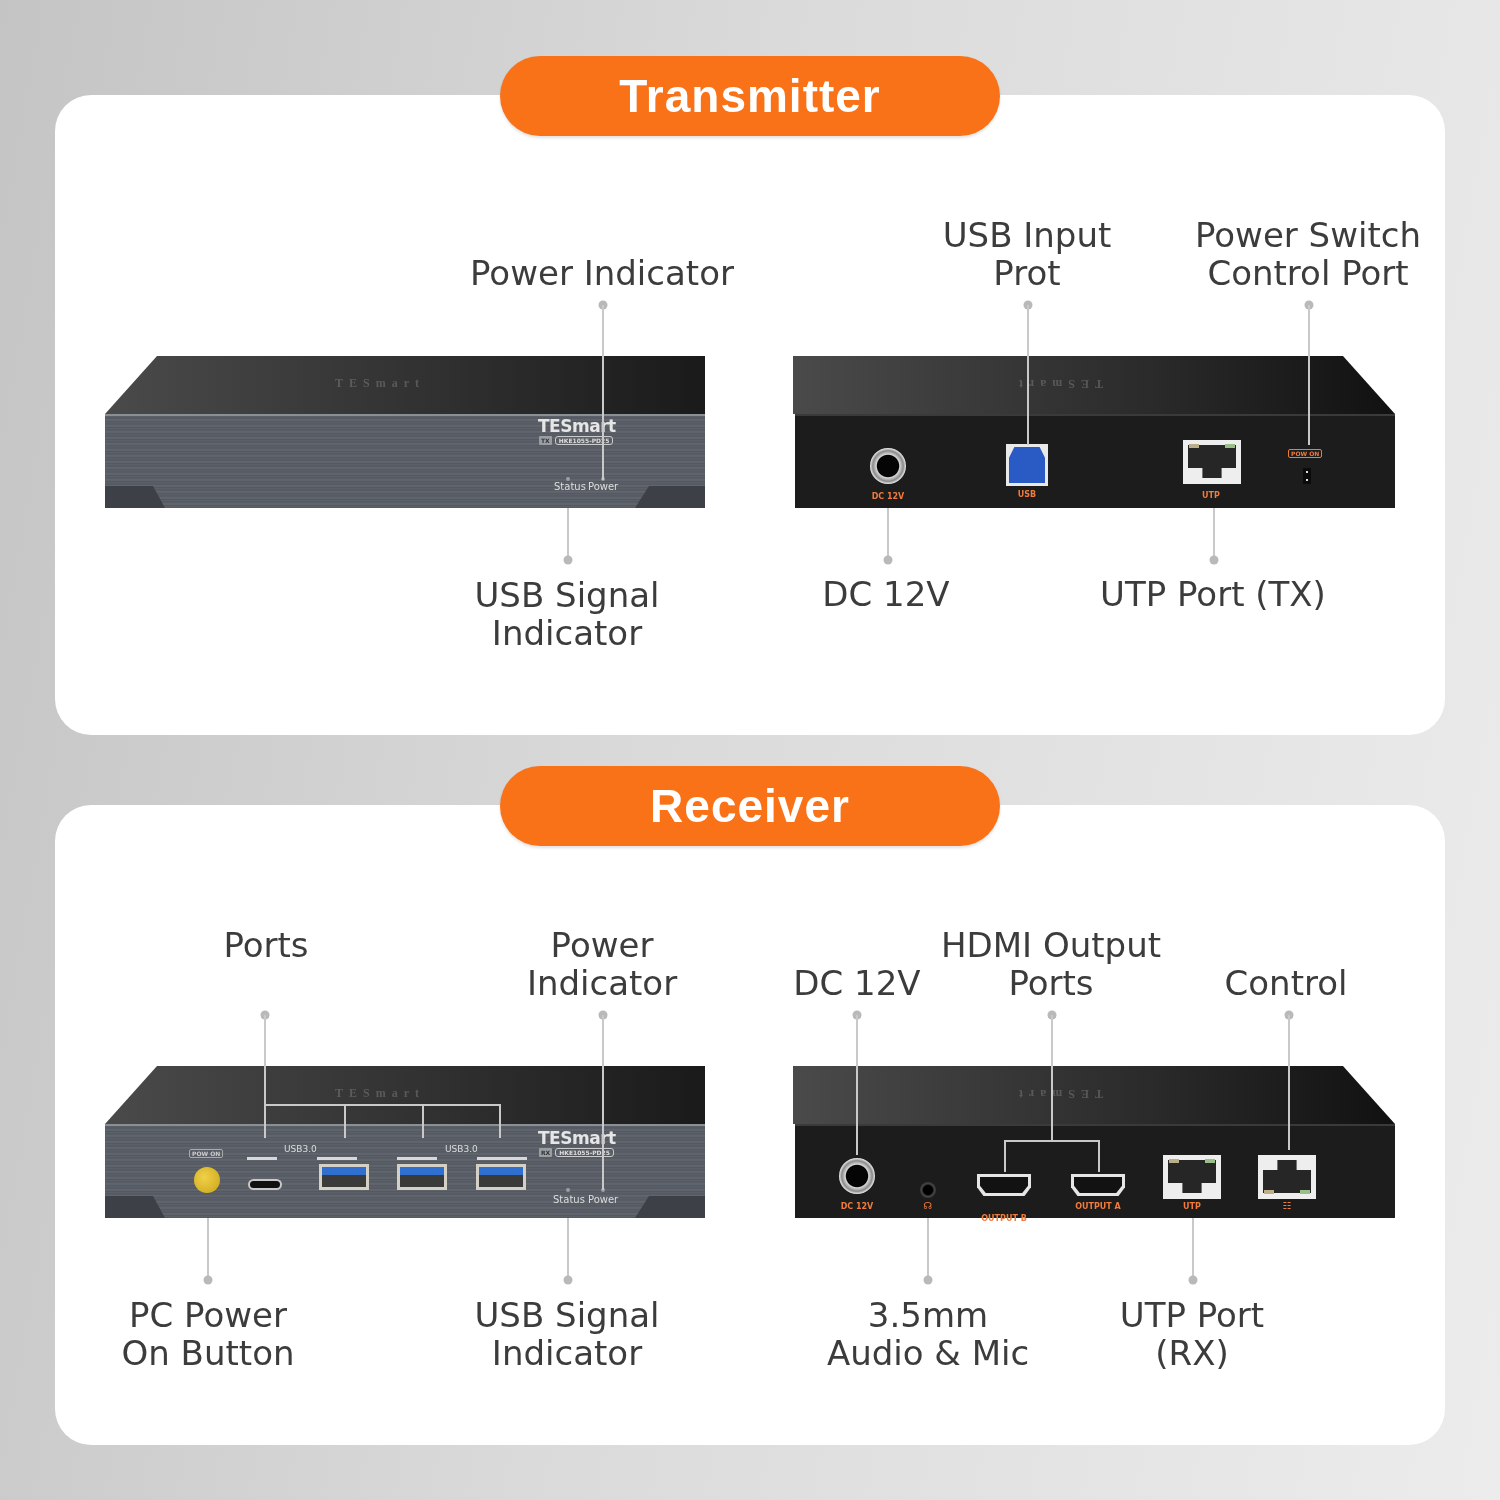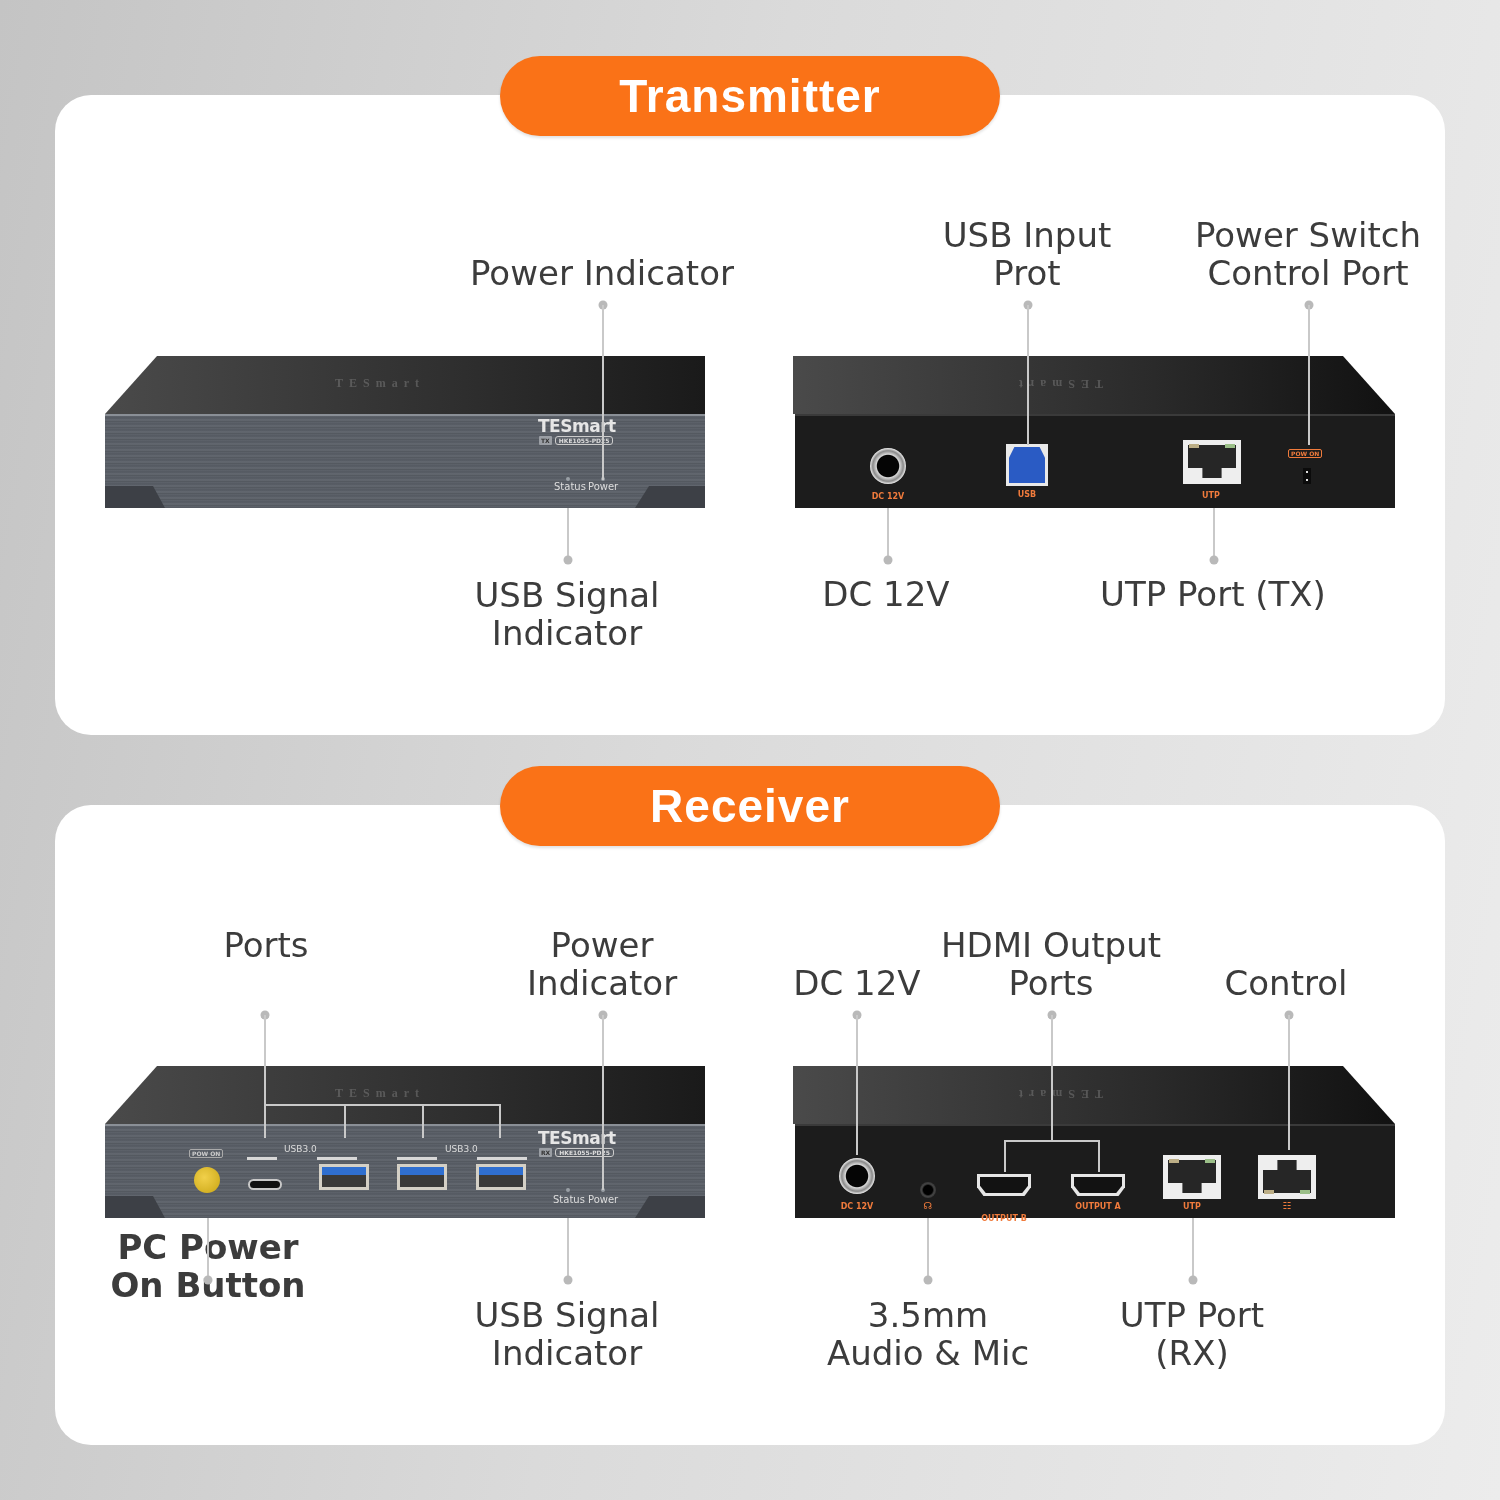--- a/index.html
+++ b/index.html
@@ -217,21 +217,21 @@
 <div class="label" style="left:857px;top:964px;">
     <span>DC 12V</span>
   </div>
 <div class="label" style="left:1051px;top:926px;">
     <span>HDMI Output</span>
     <span>Ports</span>
   </div>
 <div class="label" style="left:1286px;top:964px;">
     <span>Control</span>
   </div>
-<div class="label" style="left:208px;top:1228px;font-weight:bold;">
+<div class="label" style="left:208px;top:1296px;">
     <span>PC Power</span>
     <span>On Button</span>
   </div>
 <div class="label" style="left:567px;top:1296px;">
     <span>USB Signal</span>
     <span>Indicator</span>
   </div>
 <div class="label" style="left:928px;top:1296px;text-align:center;">
     <span>3.5mm</span>
     <span>Audio &amp; Mic</span>

